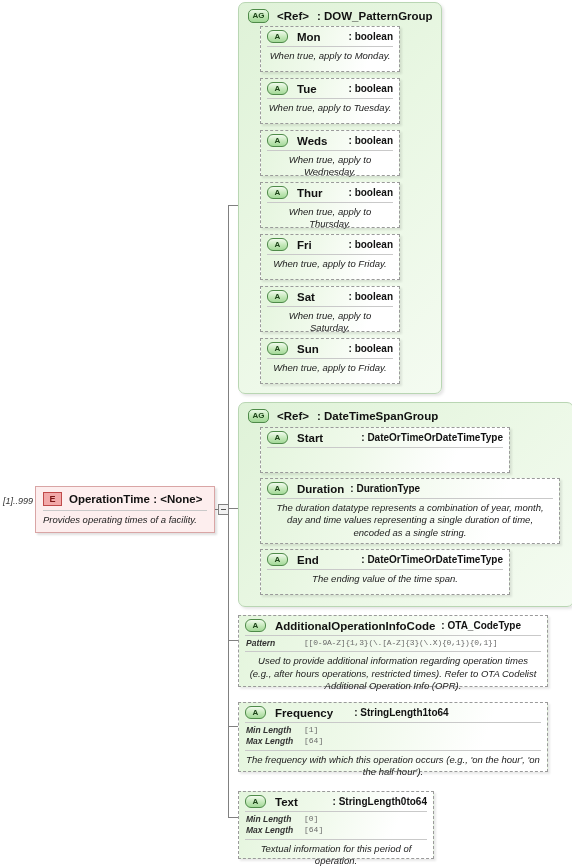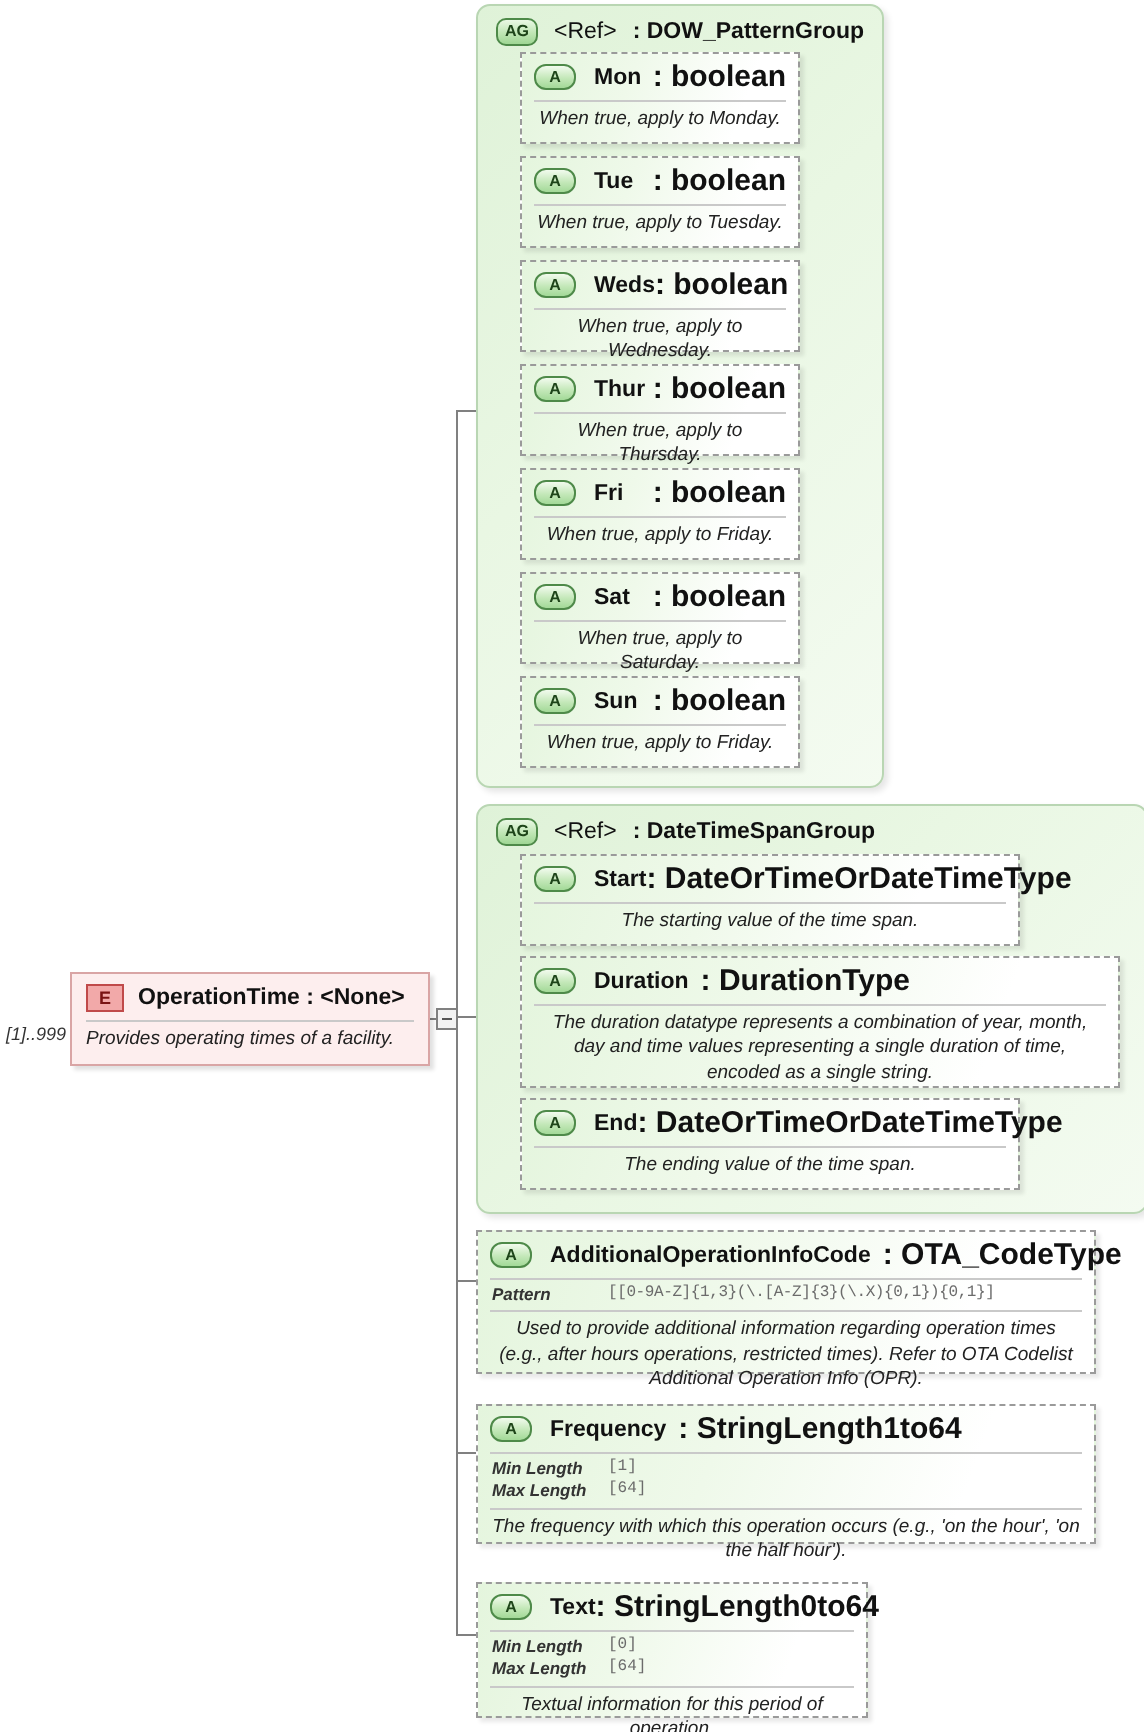--- a/index.html
+++ b/index.html
@@ -61,41 +61,41 @@
     box-shadow:2px 2px 3px rgba(0,0,0,.10);
   }
   .ag-head{display:flex;align-items:center;gap:8px;padding:6px 0 0 9px;}
   .badge-ag{
     width:21px;height:14px;flex:0 0 auto;box-sizing:border-box;
     border:1px solid #4e8a49;border-radius:5px;
     background:linear-gradient(180deg,#eaf8e5 0%,#bfe6b4 55%,#9fd694 100%);
     color:#1d4419;font-size:8px;font-weight:bold;
     display:flex;align-items:center;justify-content:center;line-height:1;
   }
-  .ag-ref{font-size:11.5px;font-weight:normal;color:#111;white-space:nowrap;}
+  .ag-ref{font-size:11.5px;font-weight:bold;color:#111;white-space:nowrap;}
   .ag-name{font-size:11.5px;font-weight:bold;color:#111;white-space:nowrap;}
 
   
   .attr-box{
     position:absolute;box-sizing:border-box;
     border:1px dashed #9a9a9a;
     background:linear-gradient(110deg,#e4f5dd 0%,#eff9ea 38%,#ffffff 78%);
     box-shadow:2px 2px 2px rgba(0,0,0,.09);
   }
   .attr-head{display:flex;align-items:center;padding:3px 6px 3px 6px;}
   .badge-a{
     width:21px;height:13px;flex:0 0 auto;box-sizing:border-box;
     border:1px solid #4e8a49;border-radius:6px;
     background:linear-gradient(180deg,#f2fbee 0%,#c4e8b9 55%,#a3d998 100%);
     color:#1d4419;font-size:8px;font-weight:bold;
     display:flex;align-items:center;justify-content:center;line-height:1;
     margin-right:9px;
   }
   .attr-name{font-size:11.5px;font-weight:bold;color:#111;white-space:nowrap;}
-  .attr-type{font-size:15px;font-weight:bold;color:#111;white-space:nowrap;}
+  .attr-type{font-size:10px;font-weight:bold;color:#111;white-space:nowrap;}
   .attr-sep{height:1px;background:#c9c9c9;margin:0 6px;}
   .attr-doc{
     font-style:italic;font-size:9.5px;color:#222;
     padding:3px 7px 3px 7px;line-height:1.3;text-align:center;
   }
   .facet-row{
     display:flex;font-size:8.5px;line-height:1.35;padding:0 7px;color:#333;
   }
   .facet-label{font-style:italic;font-weight:bold;width:58px;flex:0 0 auto;}
   .facet-val{color:#6b6b6b;font-family:"Liberation Mono","DejaVu Sans Mono",monospace;font-size:8px;}
@@ -129,21 +129,21 @@
   <div class="ln lnh" style="left:253px;top:203px;width:8px;"></div>
   <div class="ln lnh" style="left:253px;top:255px;width:8px;"></div>
   <div class="ln lnh" style="left:253px;top:307px;width:8px;"></div>
   <div class="ln lnh" style="left:253px;top:367px;width:8px;"></div>
 
   <div class="ln lnv" style="left:253px;top:447px;height:122px;"></div>
   <div class="ln lnh" style="left:253px;top:447px;width:8px;"></div>
   <div class="ln lnh" style="left:253px;top:498px;width:8px;"></div>
   <div class="ln lnh" style="left:253px;top:569px;width:8px;"></div>
 
-  <div class="cardinality" style="left:3px;top:512px;">[1]..999</div>
+  <div class="cardinality" style="left:3px;top:496px;">[1]..999</div>
 
   <div class="elem-box" style="left:35px;top:486px;width:180px;height:47px;">
     <div class="elem-head">
       <span class="badge-e">E</span>
       <span class="elem-title">OperationTime : &lt;None&gt;</span>
     </div>
     <div class="elem-sep"></div>
     <div class="elem-doc">Provides operating times of a facility.</div>
   </div>
 
@@ -265,21 +265,20 @@
   <div class="attr-box" style="left:260px;top:427px;width:250px;height:46px;">
     <div class="attr-head">
       <span class="badge-a">A</span>
       <span class="attr-name">Start</span>
       <span class="attr-type" style="margin-left:auto;">
         <span>:</span>
         <span>DateOrTimeOrDateTimeType</span>
       </span>
     </div>
     <div class="attr-sep"></div>
-    <div class="attr-doc">The starting value of the time span.</div>
   </div>
 
   <div class="attr-box" style="left:260px;top:478px;width:300px;height:66px;">
     <div class="attr-head">
       <span class="badge-a">A</span>
       <span class="attr-name">Duration</span>
       <span class="attr-type" style="margin-left:6px;">
         <span>:</span>
         <span>DurationType</span>
       </span>
@@ -318,21 +317,21 @@
       </div>
     </div>
     <div class="attr-sep"></div>
     <div class="attr-doc">Used to provide additional information regarding operation times (e.g., after hours operations, restricted times). Refer to OTA Codelist Additional Operation Info (OPR).</div>
   </div>
 
   <div class="attr-box" style="left:238px;top:702px;width:310px;height:70px;">
     <div class="attr-head">
       <span class="badge-a">A</span>
       <span class="attr-name">Frequency</span>
-      <span class="attr-type" style="margin-left:6px;">
+      <span class="attr-type" style="margin-left:21px;">
         <span>:</span>
         <span>StringLength1to64</span>
       </span>
     </div>
     <div class="attr-sep"></div>
     <div class="facet-block">
       <div class="facet-row">
         <span class="facet-label">Min Length</span>
         <span class="facet-val">[1]</span>
       </div>

